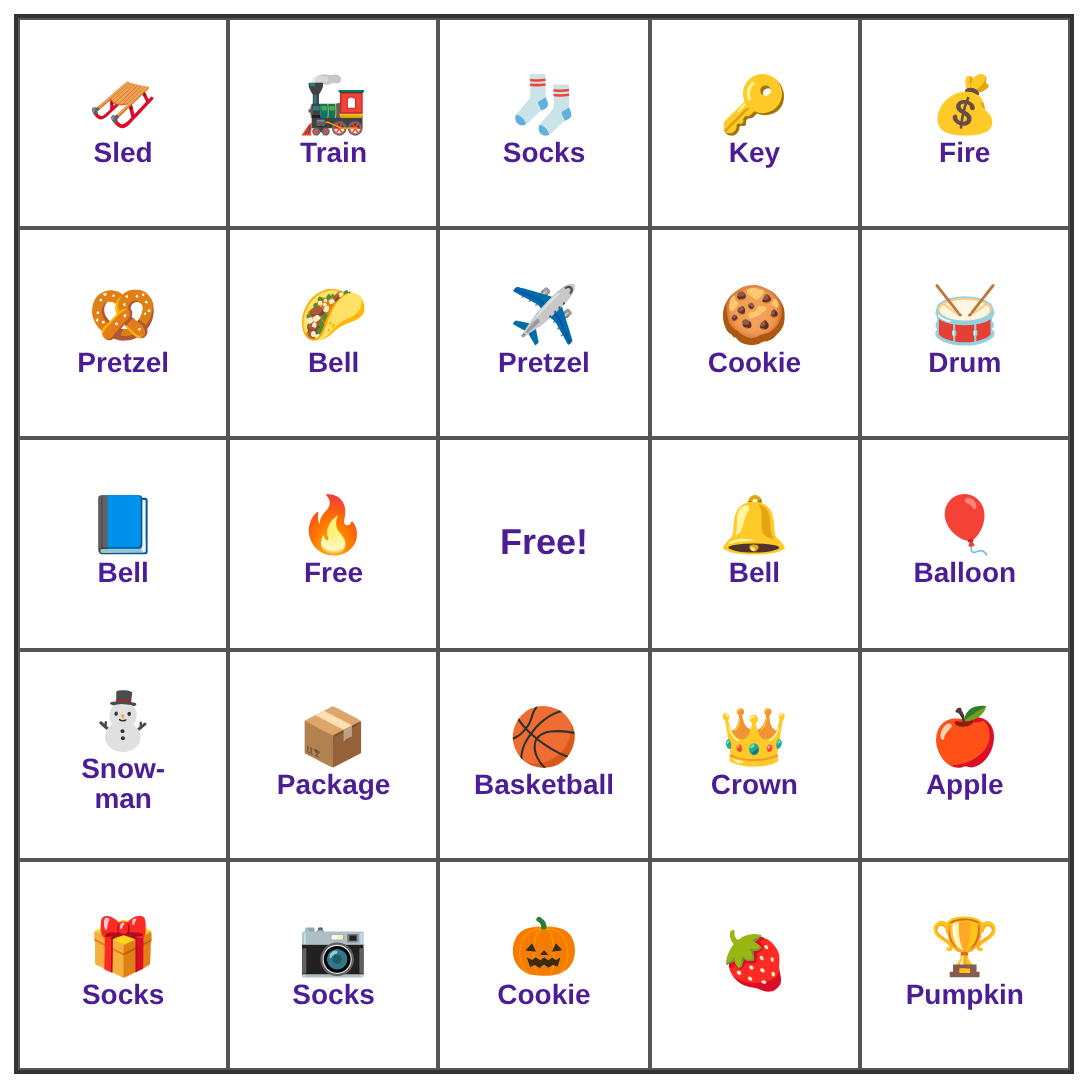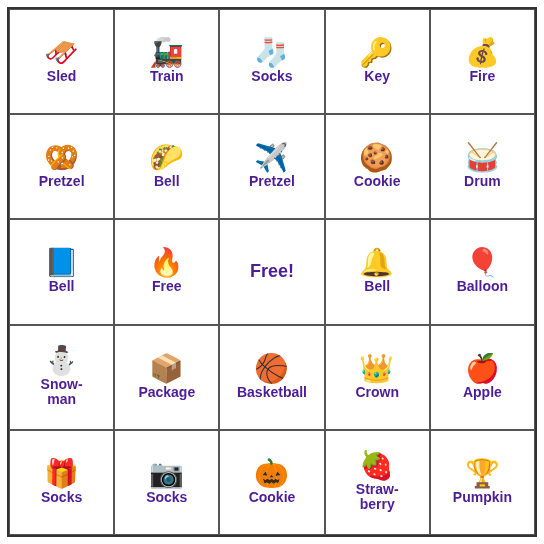--- a/index.html
+++ b/index.html
@@ -139,19 +139,18 @@
     <div class="bingo-cell">
       <span class="emoji">📷</span>
       <span class="label label-black">Socks</span>
     </div>
     <div class="bingo-cell">
       <span class="emoji">🎃</span>
       <span class="label label-black">Cookie</span>
     </div>
     <div class="bingo-cell">
       <span class="emoji">🍓</span>
-      <span class="label label-black">Straw-<br>berry</span>
     </div>
     <div class="bingo-cell">
       <span class="emoji">🏆</span>
       <span class="label label-orange">Pumpkin</span>
     </div>
   </div>
 
 </body></html>

